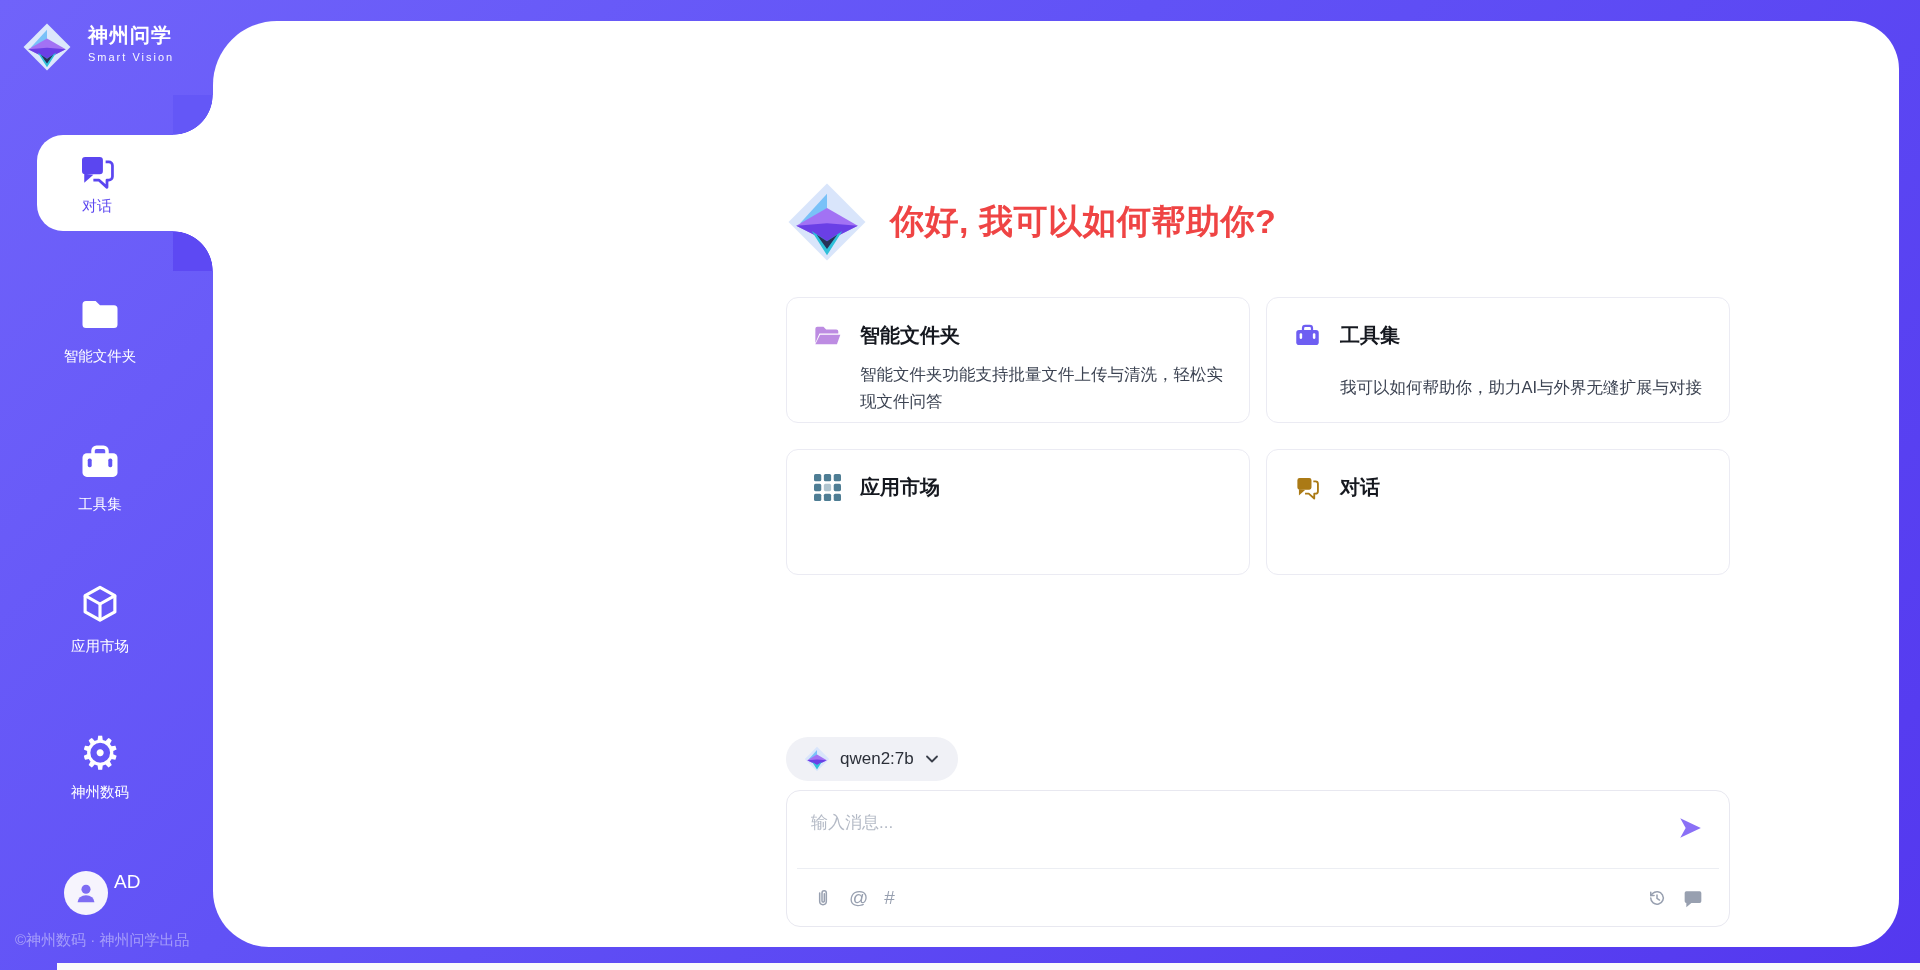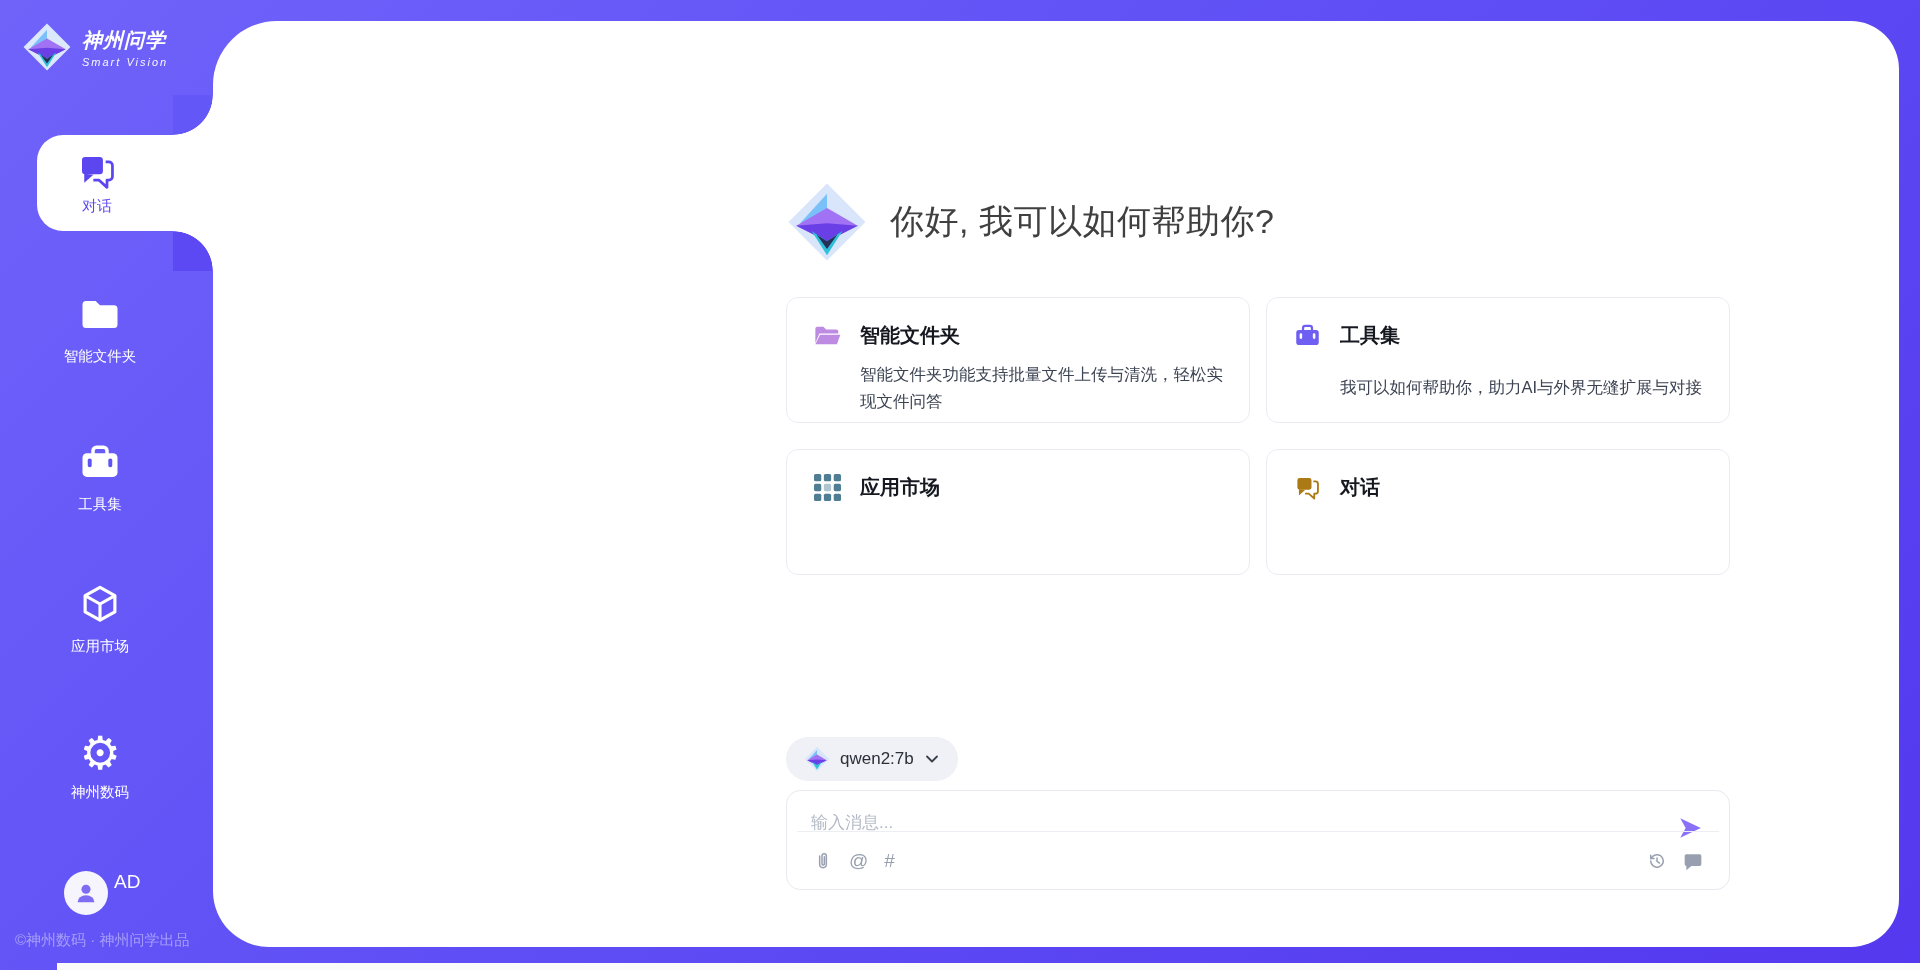--- a/index.html
+++ b/index.html
@@ -11,21 +11,21 @@
   }
 
   
   .panel {
     position:absolute; left:213px; top:21px; width:1686px; height:926px;
     background:#ffffff; border-radius:64px 48px 48px 56px;
   }
 
   
   .sidebar { position:absolute; left:0; top:0; width:213px; height:970px; }
-  .brand { position:absolute; left:22px; top:22px; display:flex; align-items:center; gap:10px;font-style:italic; }
+  .brand { position:absolute; left:22px; top:22px; display:flex; gap:16px; }
   .brand svg { width:50px; height:50px; }
   .brand-name { color:#fff; font-size:20px; font-weight:700; letter-spacing:1px; }
   .brand-sub  { color:#fff; font-size:11px; letter-spacing:2px; margin-top:2px; opacity:.95; }
 
   .tab {
     position:absolute; left:37px; top:135px; width:176px; height:96px;
     background:#fff; border-radius:26px 0 0 26px;
     display:flex; flex-direction:column; align-items:center; justify-content:center;
     padding-right:56px; cursor:pointer;
   }
@@ -48,21 +48,21 @@
 
   .user-row { position:absolute; left:64px; top:871px; display:flex; align-items:flex-start; gap:6px; cursor:pointer; }
   .avatar { width:44px; height:44px; border-radius:50%; background:#f6f4fd; display:flex; align-items:center; justify-content:center; }
   .avatar svg { width:26px; height:26px; }
   .user-initials { color:#fff; font-size:19px; }
   .side-footer { position:absolute; left:15px; top:931px; color:rgba(255,255,255,.42); font-size:15px; }
 
   
   .greeting { position:absolute; left:573px; top:160px; display:flex; align-items:center; gap:22px; }
   .greeting svg { width:82px; height:82px; }
-  .greeting-text { font-size:34px; font-weight:400; color:#404040; letter-spacing:.5px; }
+  .greeting-text { font-size:34px; font-weight:700; color:#ef4444; letter-spacing:.5px; }
 
   
   .cards {
     position:absolute; left:573px; top:276px; width:944px;
     display:grid; grid-template-columns:464px 464px; column-gap:16px; row-gap:26px;
   }
   .card {
     background:#fff; border:1px solid #ebebf3; border-radius:12px; height:126px;
     padding:24px 24px 0 27px; cursor:pointer;
     display:grid; grid-template-columns:46px 1fr; grid-template-rows:auto auto;
@@ -78,21 +78,21 @@
   .model-pill {
     position:absolute; left:573px; top:716px; height:44px; border-radius:22px;
     background:#f0f1f6; display:flex; align-items:center; gap:10px; padding:12px 18px; cursor:pointer;
   }
   .model-pill svg.logo { width:26px; height:26px; }
   .model-name { font-size:17px; color:#2b2f38; }
   .model-pill .chev { width:16px; height:16px; color:#3a3f4a; }
 
   
   .composer {
-    position:absolute; left:573px; top:769px; width:944px; height:100px;
+    position:absolute; left:573px; top:769px; width:944px; height:137px;
     background:#fff; border:1px solid #e8e8f0; border-radius:14px;text-decoration:underline;
   }
   .composer textarea {
     position:absolute; left:4px; top:4px; width:850px; height:70px; border:none; outline:none; resize:none;
     font-family:inherit; font-size:17px; color:#2b2f38; padding:16px 20px; background:transparent;
   }
   .composer textarea::placeholder { color:#b4bac6; }
   .send-btn { position:absolute; right:26px; top:24px; width:26px; height:26px; cursor:pointer; color:#8a70f6; }
   .composer-bar {
     position:absolute; left:10px; right:10px; bottom:0; height:58px; border-top:1px solid #eceef3;

